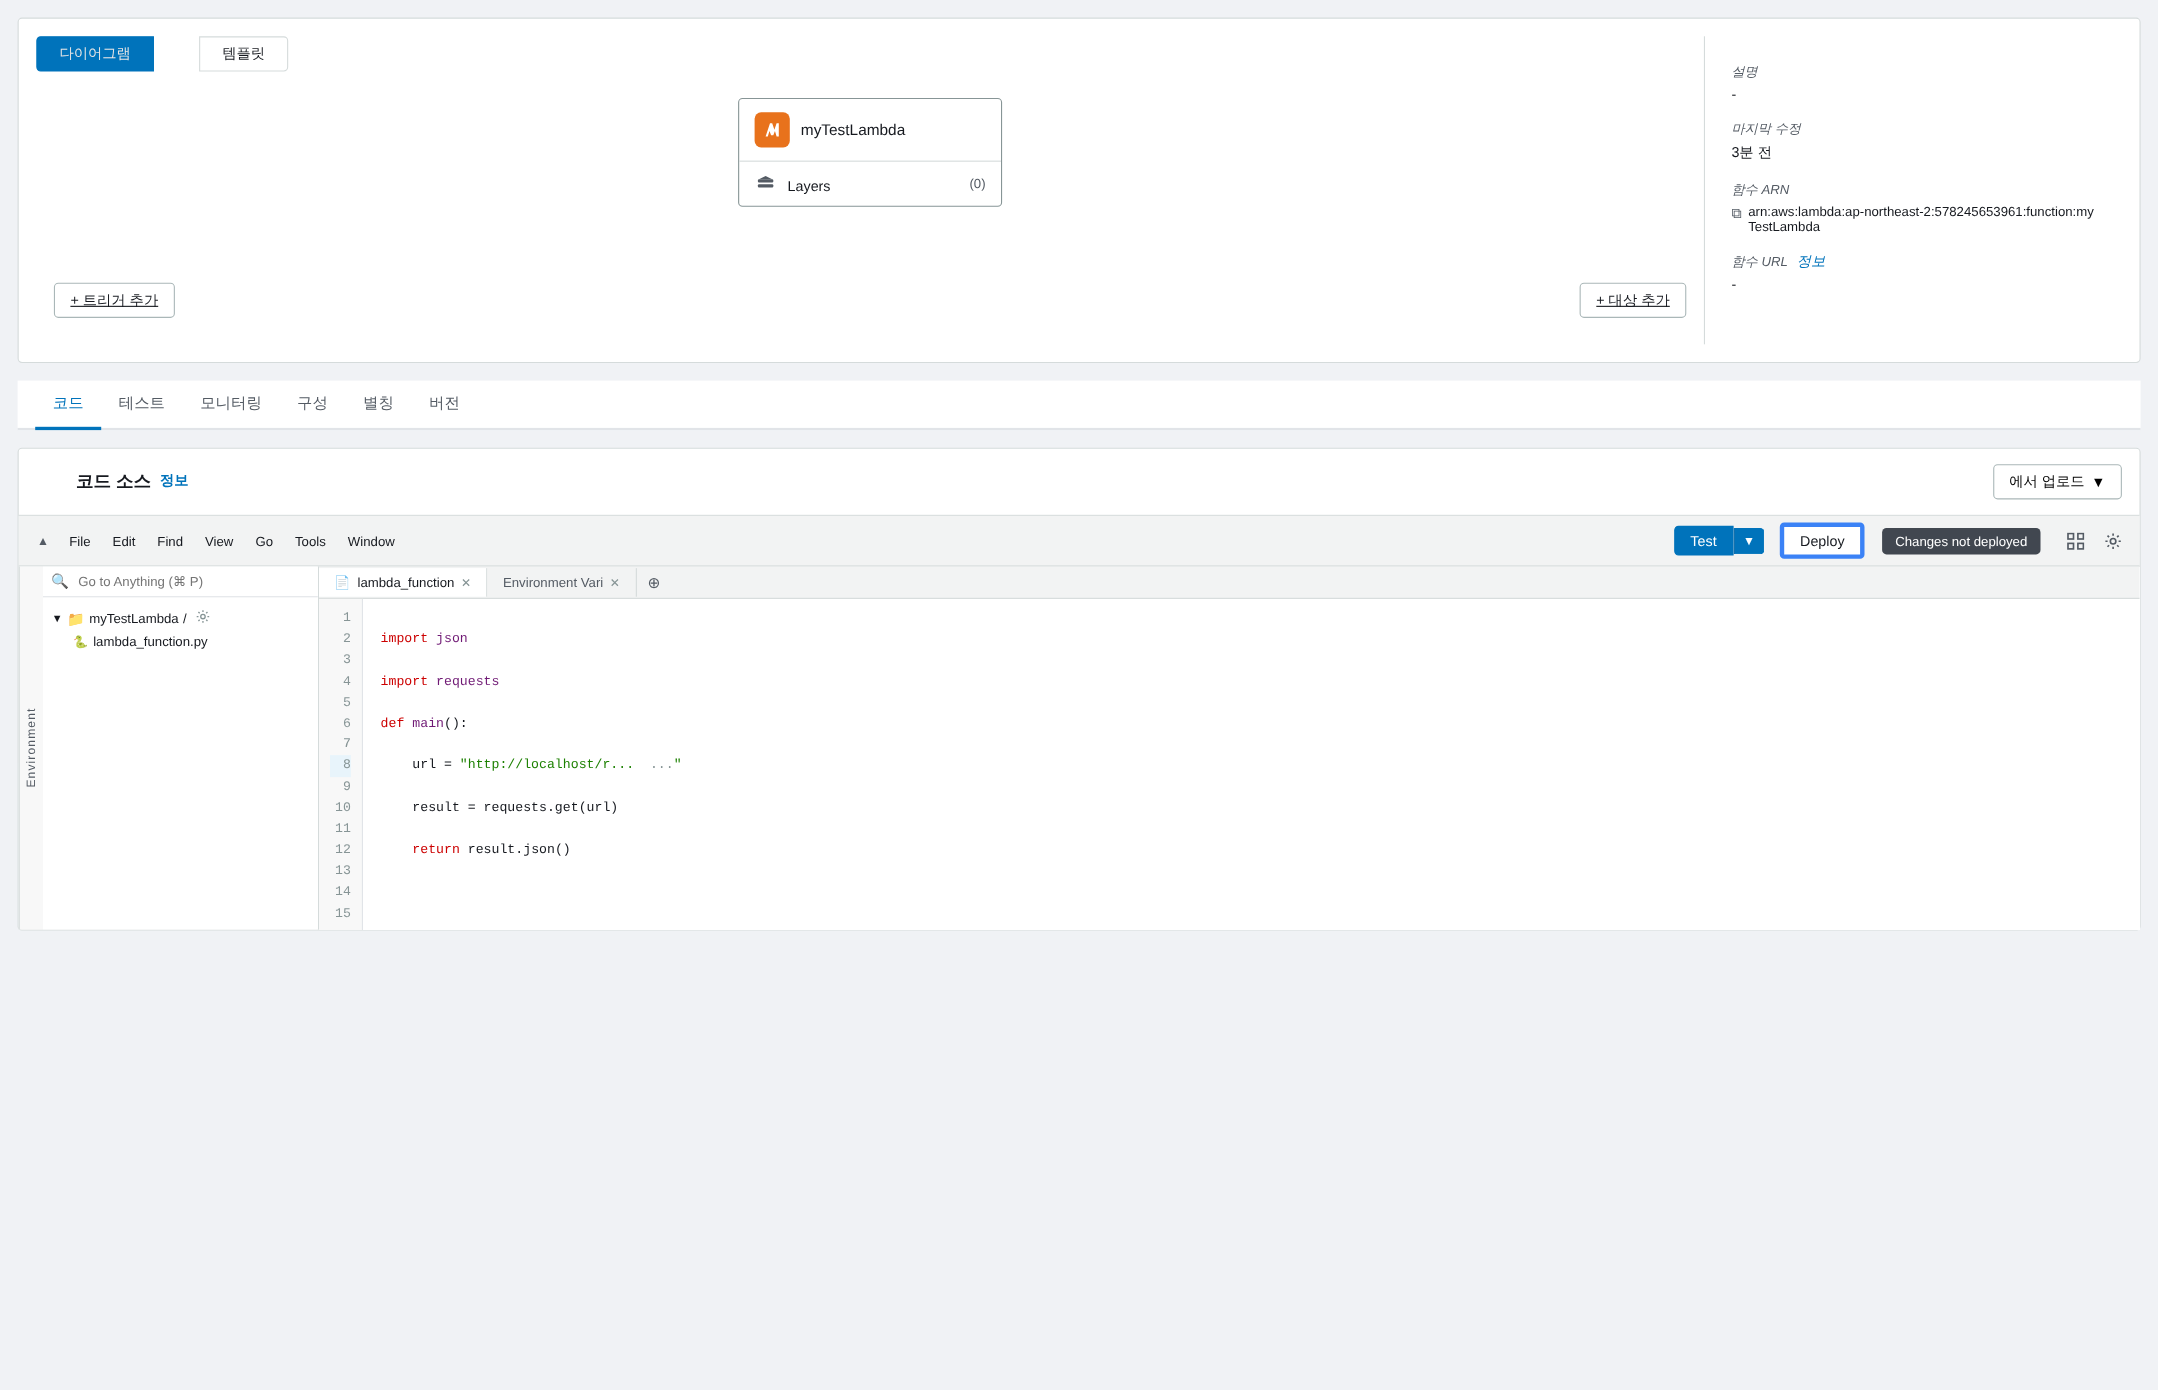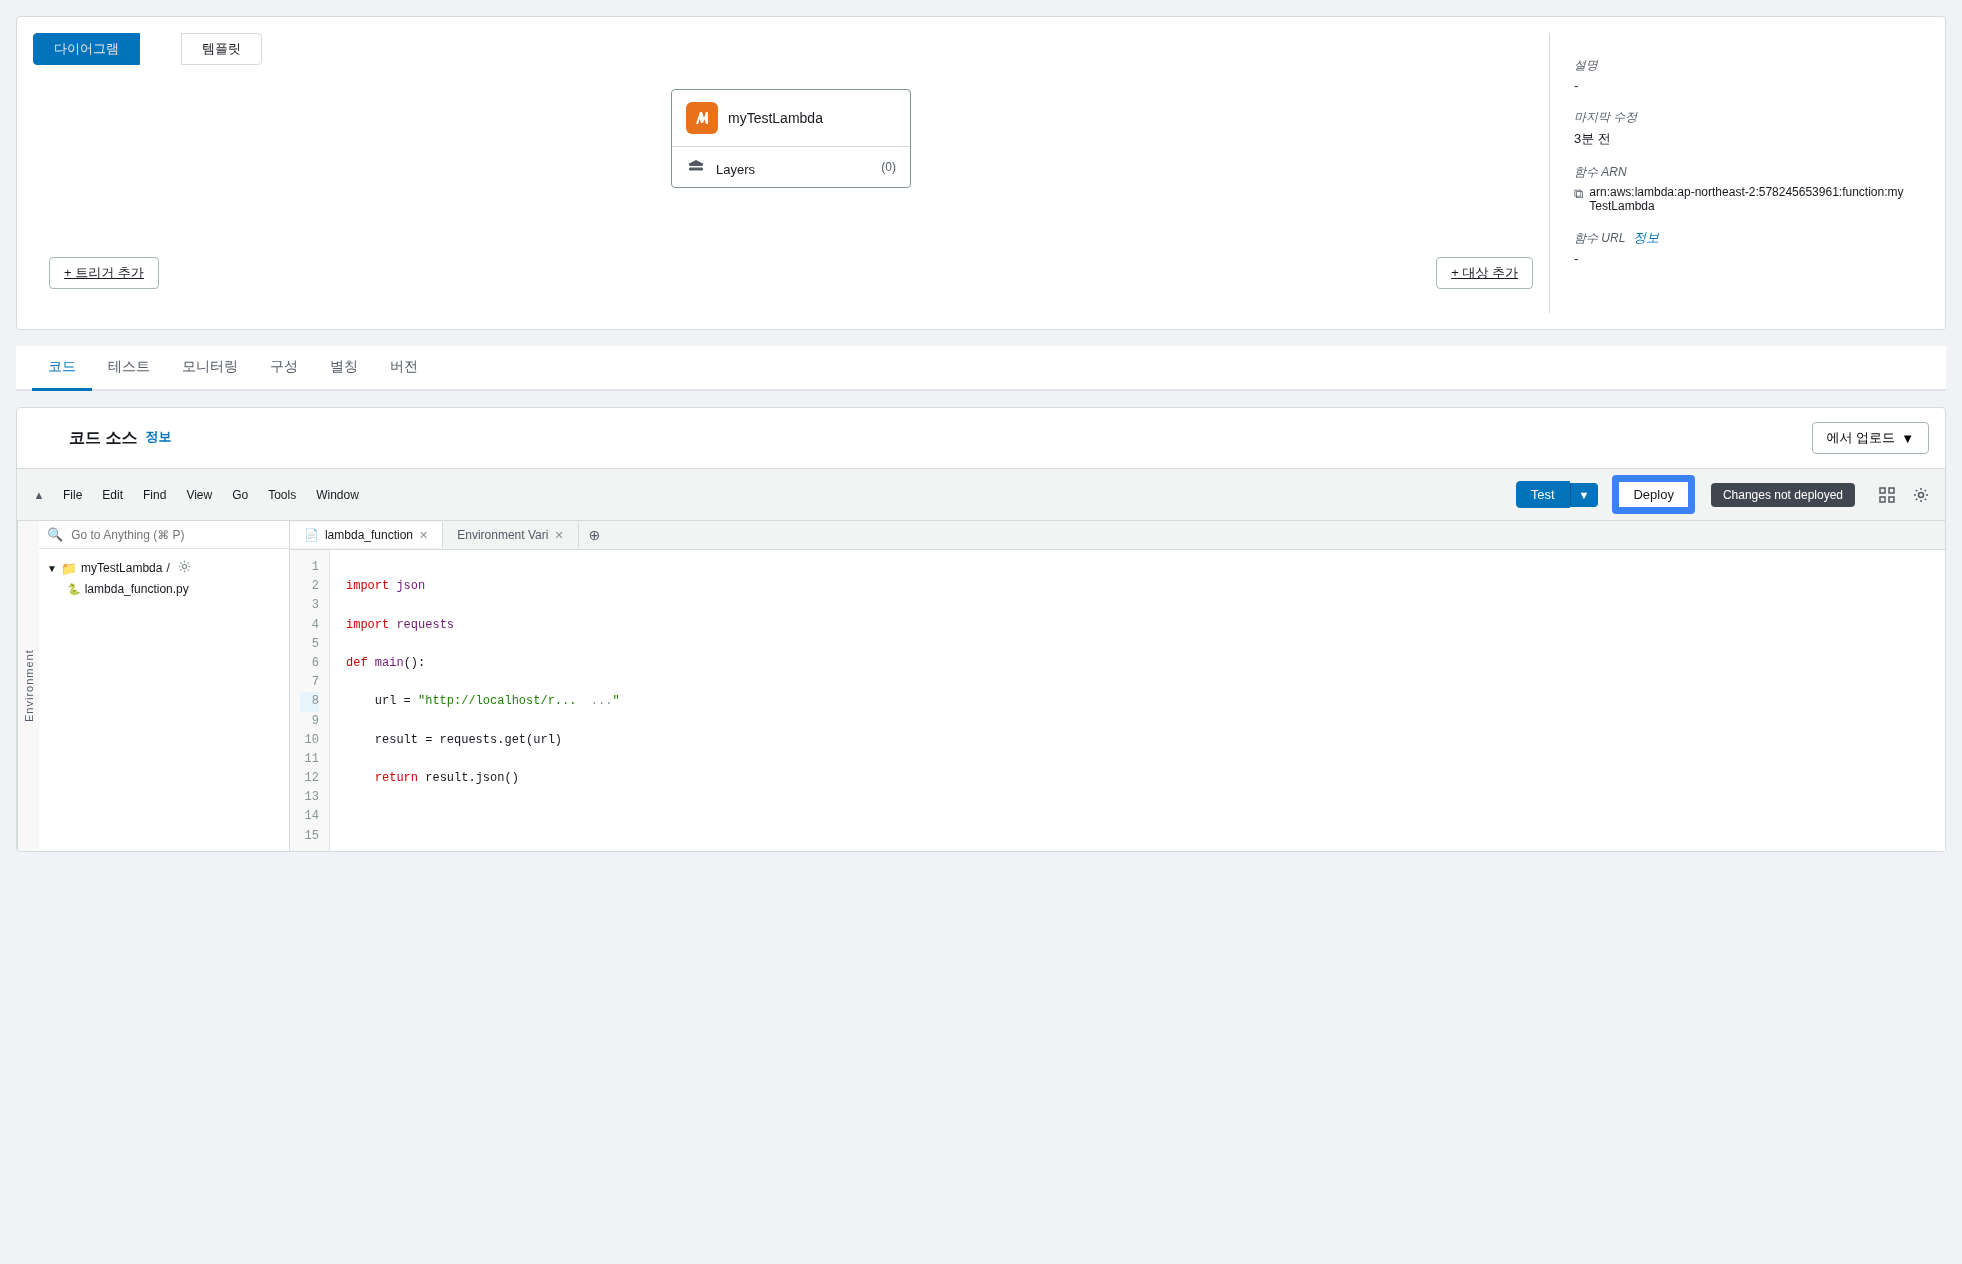--- a/index.html
+++ b/index.html
@@ -317,21 +317,21 @@
       border-left: 1px solid #005b99;
       border-radius: 0 4px 4px 0;
       cursor: pointer;
       font-size: 11px;
     }
 
     .deploy-btn {
       padding: 5px 14px;
       background: #fff;
       color: #16191f;
-      border: 7px solid #3b82f6;
+      border: 4px solid #3b82f6;
       border-radius: 4px;
       cursor: pointer;
       font-size: 13px;
       font-weight: 500;
       margin-left: 6px;
       text-align: center;
     }
 
     .changes-badge {
       background: #414750;

